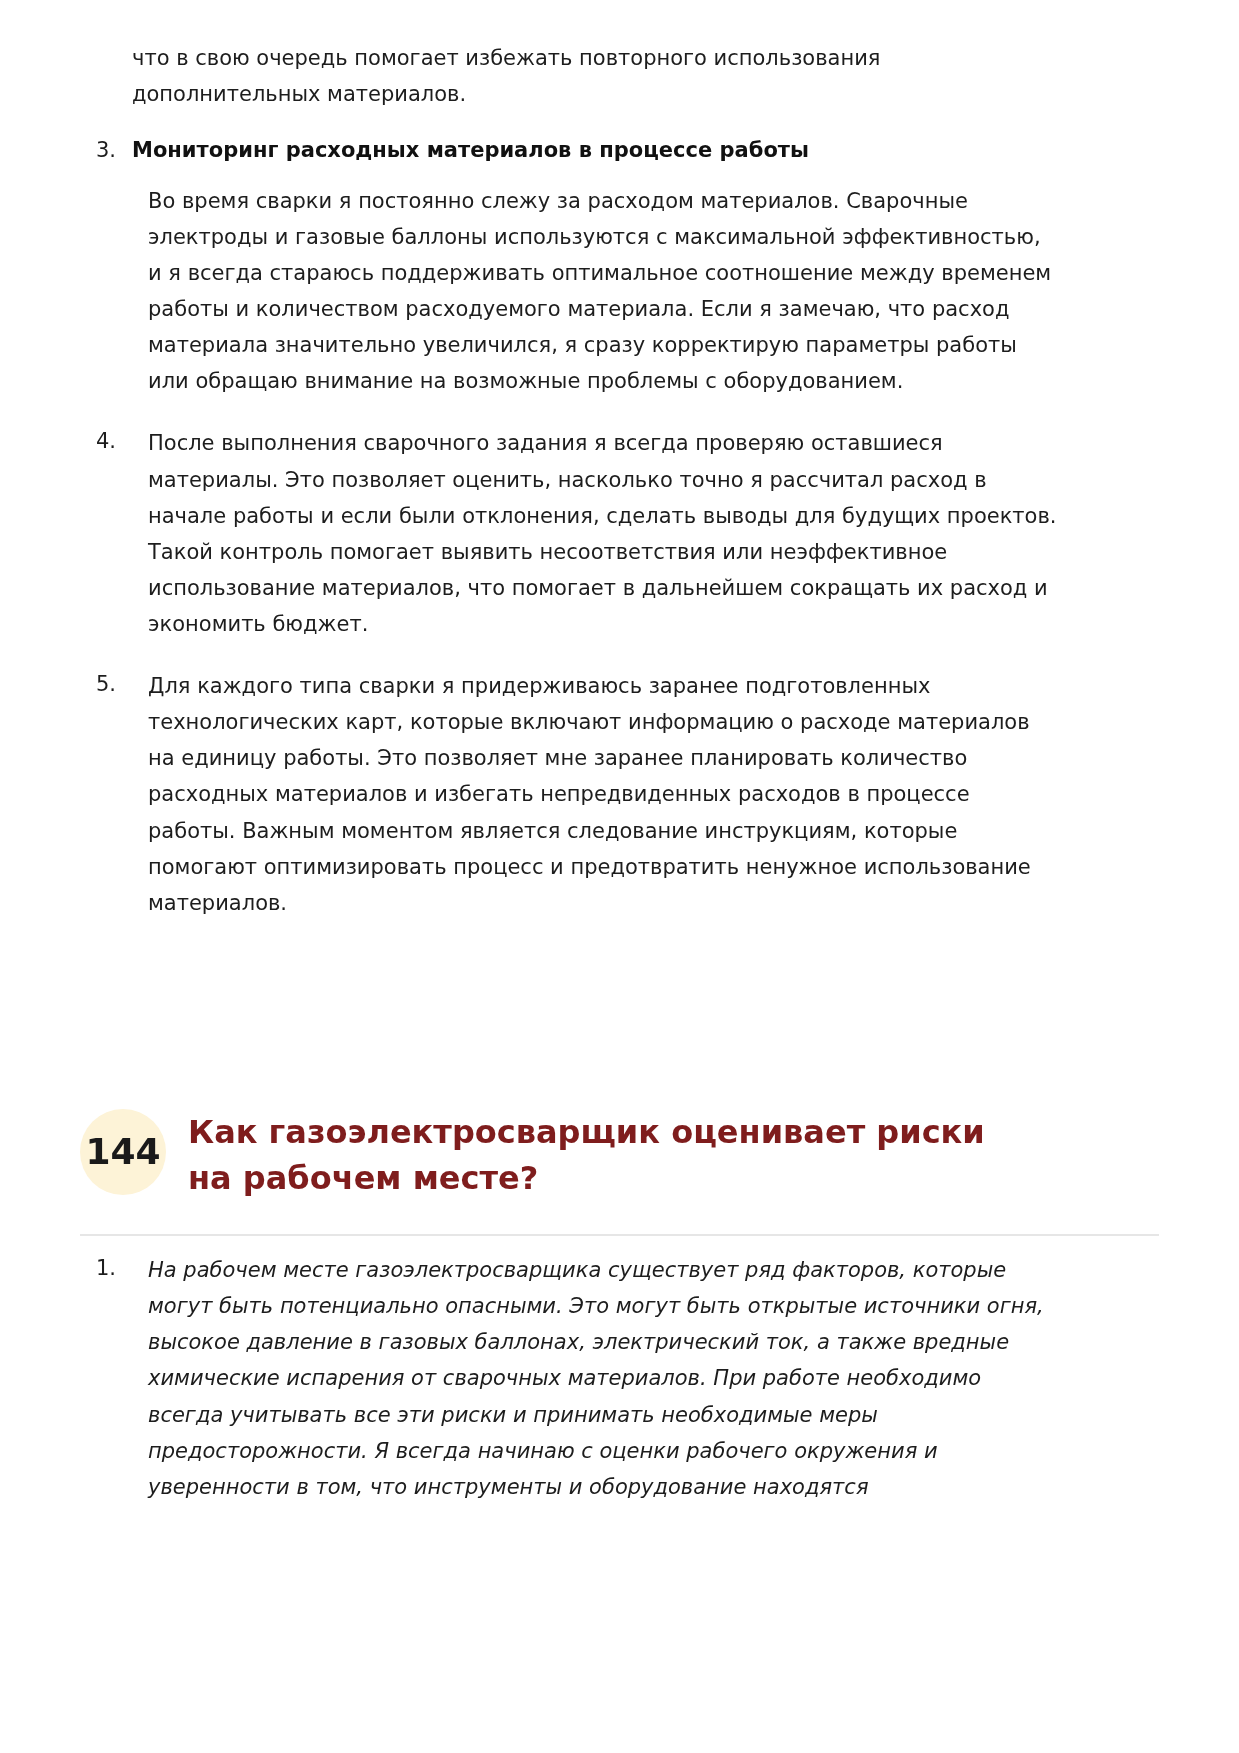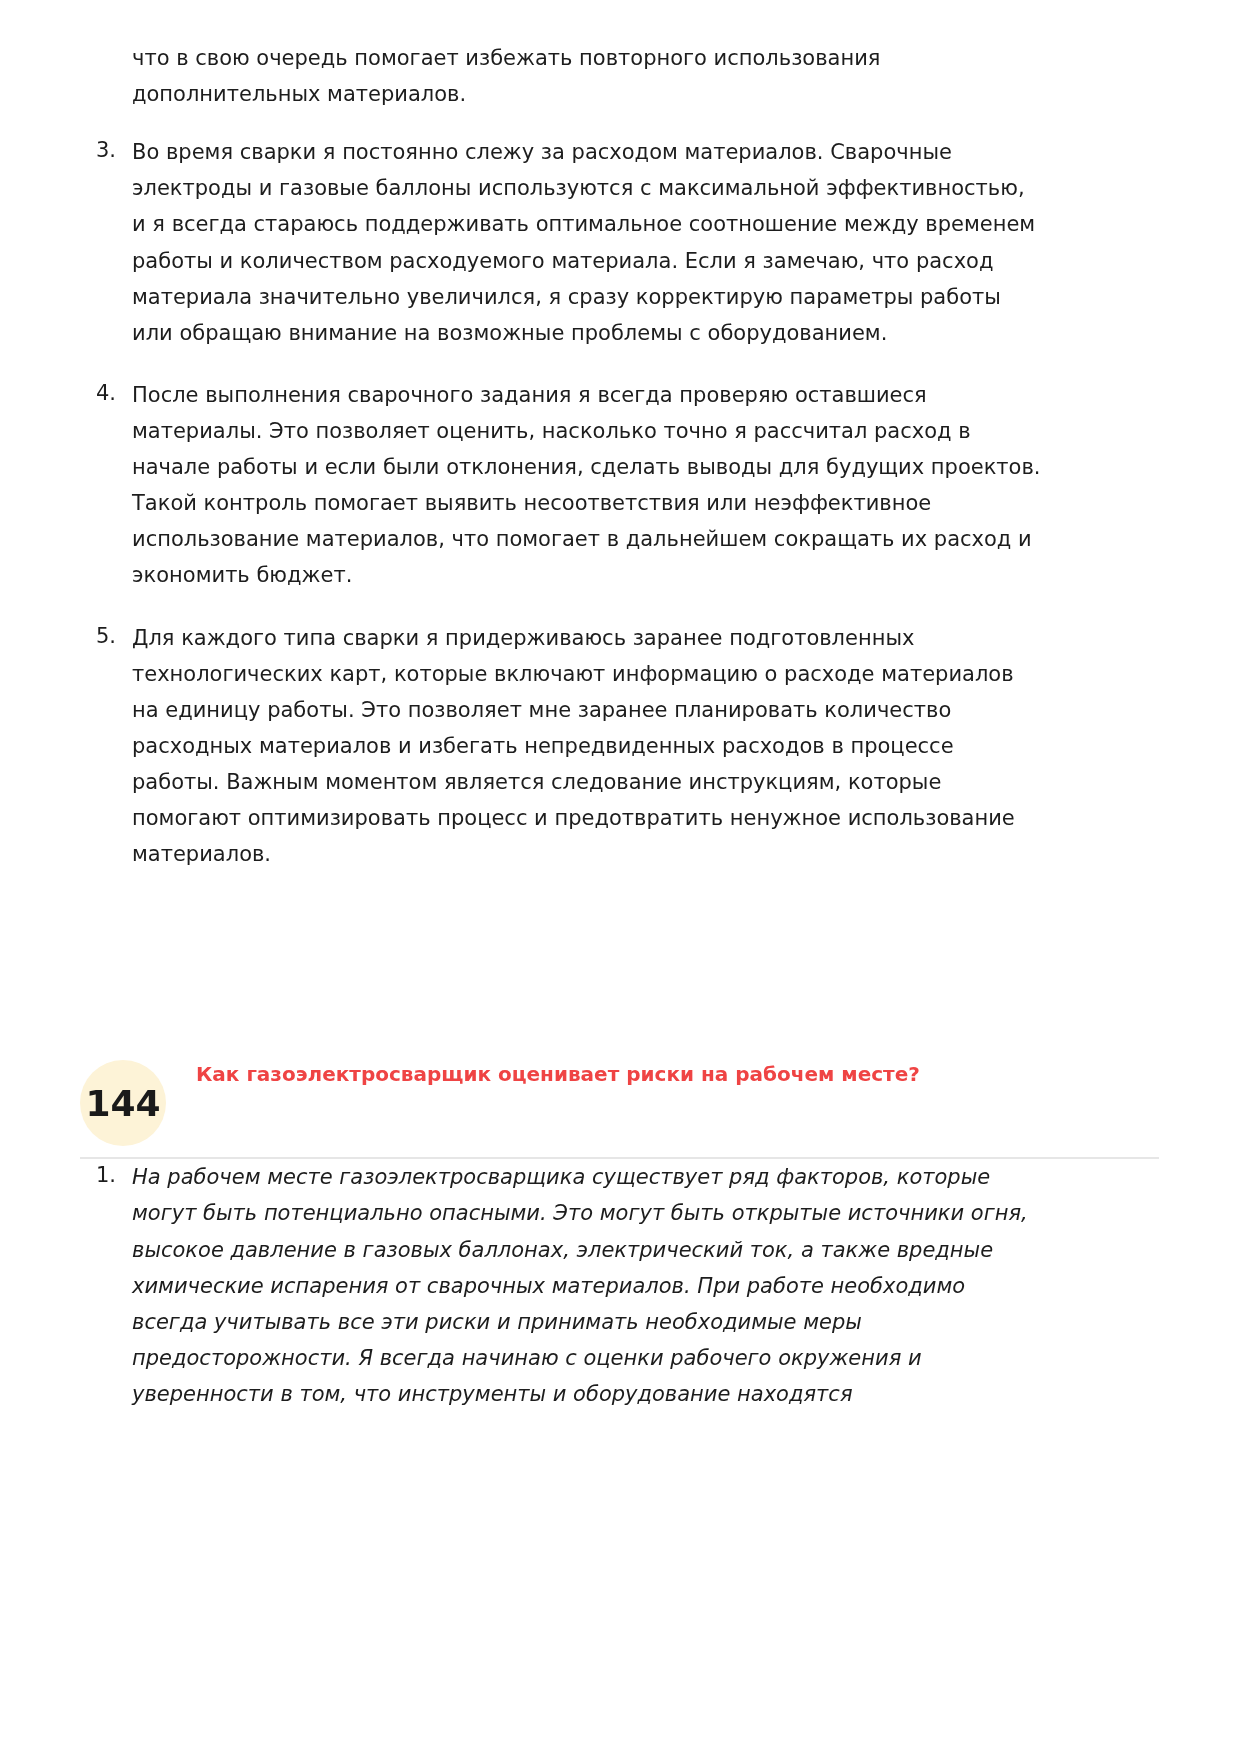--- a/index.html
+++ b/index.html
@@ -50,21 +50,21 @@
     font-size: 21px;
     font-weight: bold;
     line-height: 1.55;
     color: #111111;
     margin: 0 0 4px 0;
   }
   .item-body {
     font-size: 21px;
     line-height: 1.72;
     color: #1d1d1d;
-    margin: 0;
+    margin: 16px;
     max-width: 912px;
   }
   .spacer {
     height: 150px;
   }
   .q-header {
     display: flex;
     align-items: flex-start;
     margin: 0 0 0 0;
     padding-bottom: 11px;
@@ -78,44 +78,45 @@
     background: #fdf3d7;
     color: #1a1a1a;
     font-size: 36px;
     font-weight: bold;
     display: flex;
     align-items: center;
     justify-content: center;
     margin-top: 12px;
   }
   .q-title {
-    font-size: 20px;
+    font-size: 32px;
     font-weight: bold;
     line-height: 1.45;
-    color: #ef4444;
-    margin-left: 30px;
+    color: #7f1d1d;
+    margin-left: 22px;
     margin-top: 12px;
     max-width: 800px;
   }
   .section-2 {
     margin-top: 34px;
   }
   .section-2 .item-title { font-size: 20px; }
   .section-2 .item-body { font-size: 21px; font-style: italic; }
 </style>
 </head>
 <body>
 
 <div class="page">
 
   <p class="intro-para">что в свою очередь помогает избежать повторного использования дополнительных материалов.</p>
 
   <ol class="items">
     <li>
       <span class="num">3.</span>
+      <div class="item-title">Мониторинг расходных материалов в процессе работы</div>
       <p class="item-body">Во время сварки я постоянно слежу за расходом материалов. Сварочные электроды и газовые баллоны используются с максимальной эффективностью, и я всегда стараюсь поддерживать оптимальное соотношение между временем работы и количеством расходуемого материала. Если я замечаю, что расход материала значительно увеличился, я сразу корректирую параметры работы или обращаю внимание на возможные проблемы с оборудованием.</p>
     </li>
     <li>
       <span class="num">4.</span>
       <p class="item-body">После выполнения сварочного задания я всегда проверяю оставшиеся материалы. Это позволяет оценить, насколько точно я рассчитал расход в начале работы и если были отклонения, сделать выводы для будущих проектов. Такой контроль помогает выявить несоответствия или неэффективное использование материалов, что помогает в дальнейшем сокращать их расход и экономить бюджет.</p>
     </li>
     <li>
       <span class="num">5.</span>
       <p class="item-body">Для каждого типа сварки я придерживаюсь заранее подготовленных технологических карт, которые включают информацию о расходе материалов на единицу работы. Это позволяет мне заранее планировать количество расходных материалов и избегать непредвиденных расходов в процессе работы. Важным моментом является следование инструкциям, которые помогают оптимизировать процесс и предотвратить ненужное использование материалов.</p>
     </li>

